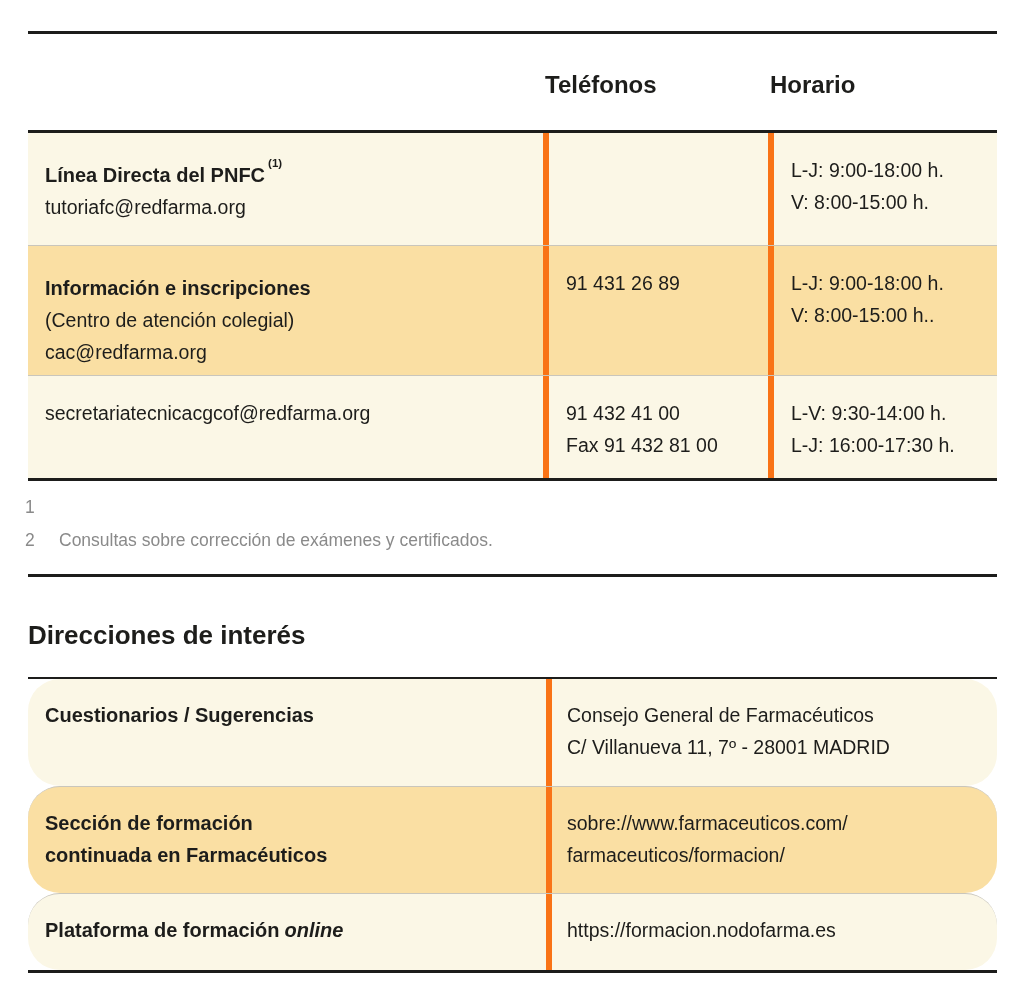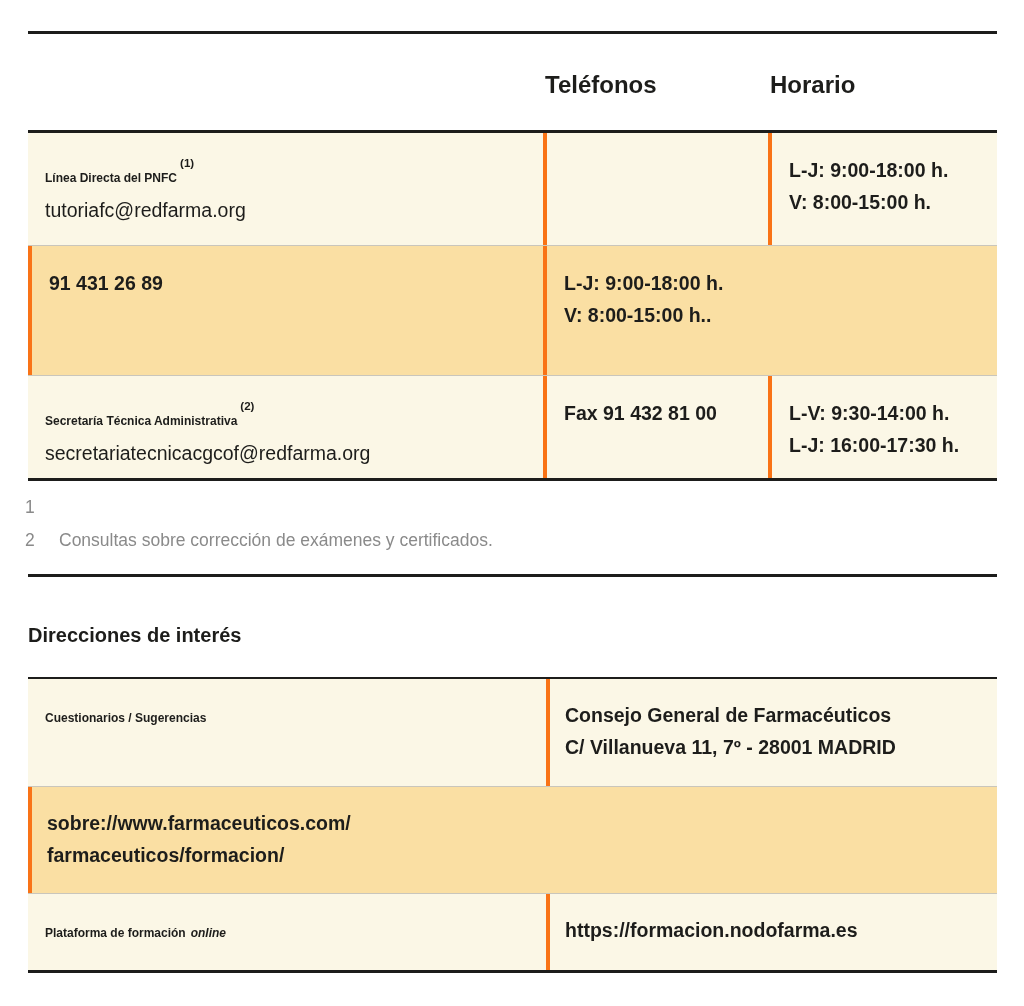--- a/index.html
+++ b/index.html
@@ -32,43 +32,43 @@
   .t1-body .r2 { height:130px; border-top:1px solid #c9c6bc; }
   .t1-body .r3 { height:103px; border-top:1px solid #c9c6bc; }
 
   .bg-cream  { background:#fbf7e6; }
   .bg-orange { background:#fadfa3; }
 
   .cell {
     box-sizing:border-box; padding:21px 12px 0 17px;
     font-size:19.5px; line-height:32px;
   }
-  .cell.vline { border-left:4px solid #f97316;font-weight:bold; }
-  .bold { font-weight:bold; font-size:12px; }
+  .cell.vline { border-left:6px solid #f97316; }
+  .bold { font-weight:bold; font-size:20px; }
   sup.fnref {
     font-size:11.5px; font-weight:bold;
     position:relative; top:-7px; margin-left:3px;
   }
   .it { font-style:italic; margin-left:5px; }
 
   
   .footnotes {
     position:absolute; left:25px; top:491px;
     color:#8a8a8a; font-size:17.5px; line-height:33px;
   }
   .fnline { display:flex; }
   .fnnum { width:34px; flex:0 0 34px; }
 
   
   .section-heading {
     position:absolute; left:28px; top:622px;
-    font-size:20px; font-weight:bold; line-height:27px;
+    font-size:26px; font-weight:bold; line-height:27px;
   }
   .t2-body { position:absolute; left:28px; top:679px; width:969px; }
-  .t2-body .trow { grid-template-columns:518px 451px; }
+  .t2-body .trow { grid-template-columns:518px 451px;border-radius:32px; }
   .t2-body .r1 { height:107px; }
   .t2-body .r2 { height:107px; border-top:1px solid #c9c6bc; }
   .t2-body .r3 { height:77px;  border-top:1px solid #c9c6bc; }
   .t2-body .cell { padding-top:20px; }
   .t2-body .cell.vline { padding-left:15px; }
 </style>
 </head>
 <body>
 
 <div class="page">
@@ -93,35 +93,40 @@
       <div class="cell vline">
         <div></div>
       </div>
       <div class="cell vline">
         <div>L-J: 9:00-18:00 h.</div>
         <div>V: 8:00-15:00 h.</div>
       </div>
     </div>
 
     <div class="trow r2 bg-orange">
+      <div class="cell">
+        <div><span class="bold">Información e inscripciones</span><sup class="fnref"></sup></div>
+        <div>(Centro de atención colegial)</div>
+        <div>cac@redfarma.org</div>
+      </div>
       <div class="cell vline">
         <div>91 431 26 89</div>
       </div>
       <div class="cell vline">
         <div>L-J: 9:00-18:00 h.</div>
         <div>V: 8:00-15:00 h..</div>
       </div>
     </div>
 
     <div class="trow r3 bg-cream">
       <div class="cell">
-        <div><span class="bold">Secretaría Técnica Administrativa</span><sup class="fnref">(2)</sup></div>
         <div>secretariatecnicacgcof@redfarma.org</div>
       </div>
       <div class="cell vline">
+        <div>91 432 41 00</div>
         <div>Fax 91 432 81 00</div>
       </div>
       <div class="cell vline">
         <div>L-V: 9:30-14:00 h.</div>
         <div>L-J: 16:00-17:30 h.</div>
       </div>
     </div>
 
   </div>
 
@@ -149,20 +154,24 @@
       <div class="cell">
         <div><span class="bold">Cuestionarios / Sugerencias</span></div>
       </div>
       <div class="cell vline">
         <div>Consejo General de Farmacéuticos</div>
         <div>C/ Villanueva 11, 7º - 28001 MADRID</div>
       </div>
     </div>
 
     <div class="trow r2 bg-orange">
+      <div class="cell">
+        <div><span class="bold">Sección de formación</span></div>
+        <div><span class="bold">continuada en Farmacéuticos</span></div>
+      </div>
       <div class="cell vline">
         <div>sobre://www.farmaceuticos.com/</div>
         <div>farmaceuticos/formacion/</div>
       </div>
     </div>
 
     <div class="trow r3 bg-cream">
       <div class="cell">
         <div><span class="bold">Plataforma de formación</span><span class="bold it">online</span></div>
       </div>

